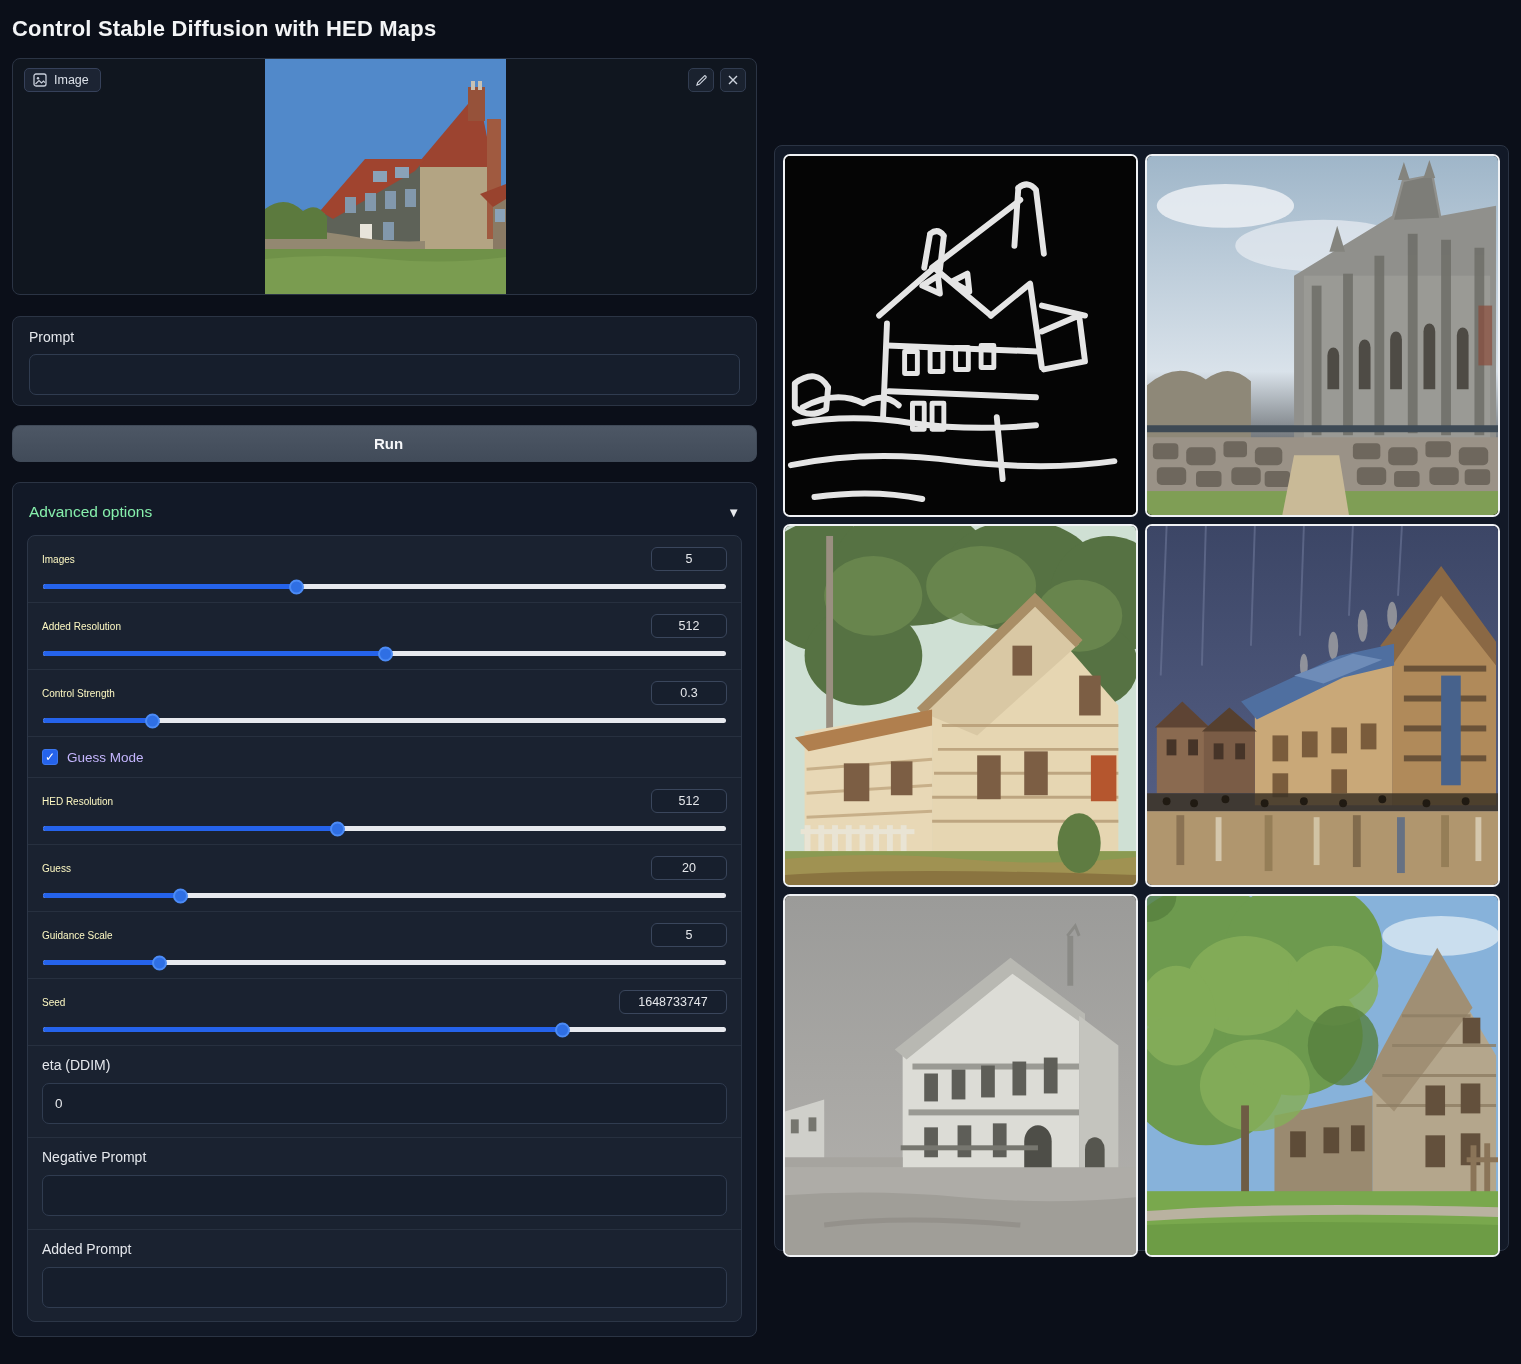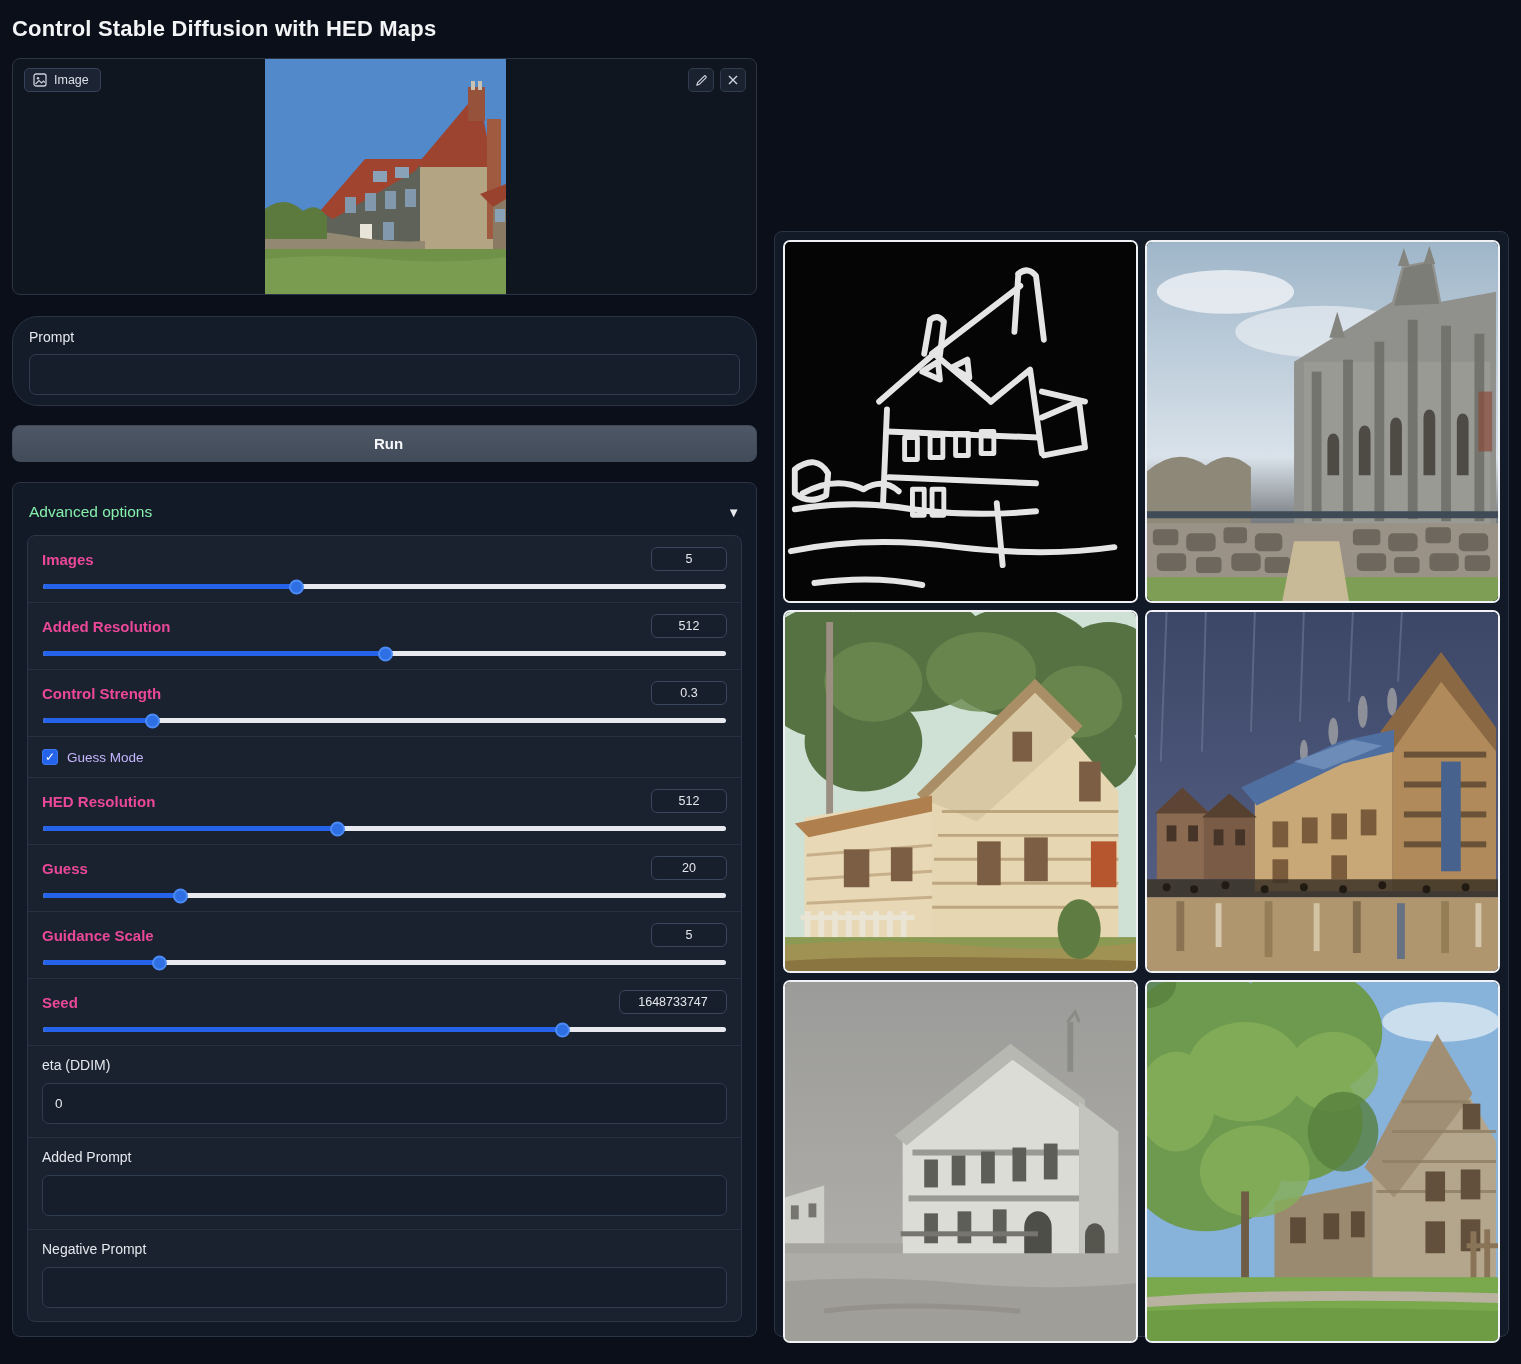--- a/index.html
+++ b/index.html
@@ -1,56 +1,56 @@
 <!DOCTYPE html>
 <html><head>
 <meta charset="utf-8">
 <style>
   * { margin:0; padding:0; box-sizing:border-box; }
   html,body { width:1521px; height:1364px; background:#0b0f19; overflow:hidden;
     font-family:"Liberation Sans", sans-serif; color:#e5e7eb; }
   .page { padding:10px 12px; }
   .app-title { font-size:22px; font-weight:bold; color:#f3f4f6; margin:6px 0 16px 0; letter-spacing:.2px; }
-  .cols { display:flex; gap:17px; align-items:flex-end; }
+  .cols { display:flex; gap:17px; align-items:center; }
   .left-col { width:745px; flex:none; display:flex; flex-direction:column; }
 
   
   .panel { background:#151c29; border:1px solid #2b3444; border-radius:8px; position:relative; }
   .image-input { height:237px; margin-bottom:21px; overflow:hidden; background:#10161f; }
   .image-chip { position:absolute; top:9px; left:11px; display:flex; align-items:center; gap:7px;
     background:#1c2433; border:1px solid #36415a; border-radius:5px; padding:4px 11px 4px 8px;
     font-size:12.5px; color:#dbe0e8; z-index:3; }
   .image-chip svg { display:block; }
   .img-actions { position:absolute; top:9px; right:10px; display:flex; gap:6px; z-index:3; }
   .icon-btn { width:26px; height:24px; display:flex; align-items:center; justify-content:center;
     background:rgba(28,36,51,.85); border:1px solid #313c50; border-radius:5px; cursor:pointer; }
   .src-photo { position:absolute; left:252px; top:0; width:241px; height:237px; }
 
   
-  .prompt-panel { height:90px; margin-bottom:19px; padding:12px 16px;border-radius:26px; }
+  .prompt-panel { height:90px; margin-bottom:19px; padding:12px 16px; }
   .field-label { font-size:14px; color:#e4e7ec; margin-bottom:9px; display:block; }
   .textbox { width:100%; height:41px; background:#161e2c; border:1px solid #303c50; border-radius:7px;
     color:#e5e7eb; font-size:14px; padding:8px 10px; outline:none; resize:none;
     font-family:"Liberation Sans", sans-serif; }
 
   
   .run-btn { width:100%; height:37px; margin-bottom:20px; border:1px solid #404a58; border-radius:8px;
     background:linear-gradient(180deg,#4d5765 0%,#414b59 100%); color:#f6f7f9; font-weight:bold;
     font-size:15px; cursor:pointer; font-family:"Liberation Sans", sans-serif;padding-left:8px; }
 
   
   .advanced { padding:12px 14px 14px 14px; background:#121927; }
   .acc-header { display:flex; align-items:center; justify-content:space-between; padding:8px 2px 14px 2px; cursor:pointer; }
   .acc-title { font-size:15.5px; color:#86efac; }
   .acc-arrow { color:#e8eaee; font-size:13px; }
   .form { background:#1a2230; border:1px solid #2c3647; border-radius:8px; overflow:hidden; }
   .row { padding:11px 14px 13px 14px; border-top:1px solid #27303f; position:relative; }
   .row:first-child { border-top:none; }
   .slider-head { display:flex; align-items:center; justify-content:space-between; margin-bottom:13px; }
-  .slider-label { font-size:15px; color:#ec4899;font-weight:bold; }
+  .slider-label { font-size:10px; color:#fef9c3; }
   .num-box { width:76px; height:24px; background:#171f2d; border:1px solid #3a465c; border-radius:6px;
     color:#e5e7eb; font-size:12.5px; text-align:center; outline:none; font-family:"Liberation Sans", sans-serif; }
   .num-box.wide { width:108px; }
   .track { position:relative; height:5px; border-radius:3px; background:#e7e9ee; margin:0 1px; }
   .fill { position:absolute; left:0; top:0; height:100%; background:#2563eb; border-radius:3px; }
   .handle { position:absolute; right:-8px; top:50%; transform:translateY(-50%); width:15px; height:15px;
     border-radius:50%; background:#2f6fe4; border:2px solid #4c8bf5; cursor:pointer; }
   .check-row { display:flex; align-items:center; gap:9px; padding:12px 14px; }
   .checkbox { width:16px; height:16px; background:#2563eb; border:1px solid #3b76ee; border-radius:3px;
     display:flex; align-items:center; justify-content:center; color:#fff; font-size:12px; cursor:pointer; }
@@ -242,26 +242,26 @@
                 </div>
             </div>
           </div>
 
           <div class="row input-row">
             <label class="field-label">eta (DDIM)</label>
             <input class="text-input" value="0" style="">
           </div>
 
           <div class="row input-row">
+            <label class="field-label">Negative Prompt</label>
+            <input class="text-input" value="" style="">
+          </div>
+
+          <div class="row input-row">
             <label class="field-label">Added Prompt</label>
-            <input class="text-input" value="" style="">
-          </div>
-
-          <div class="row input-row">
-            <label class="field-label">Negative Prompt</label>
             <input class="text-input" value="" style="">
           </div>
 
         </div>
       </div>
     </div>
 
     <div class="gallery">
 
       <div class="g-cell" aria-label="HED edge map: white soft edges of the manor house on black background">

